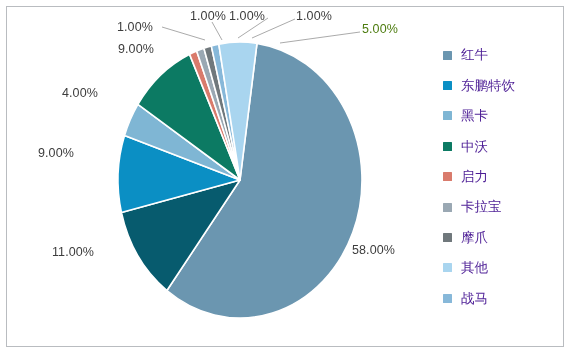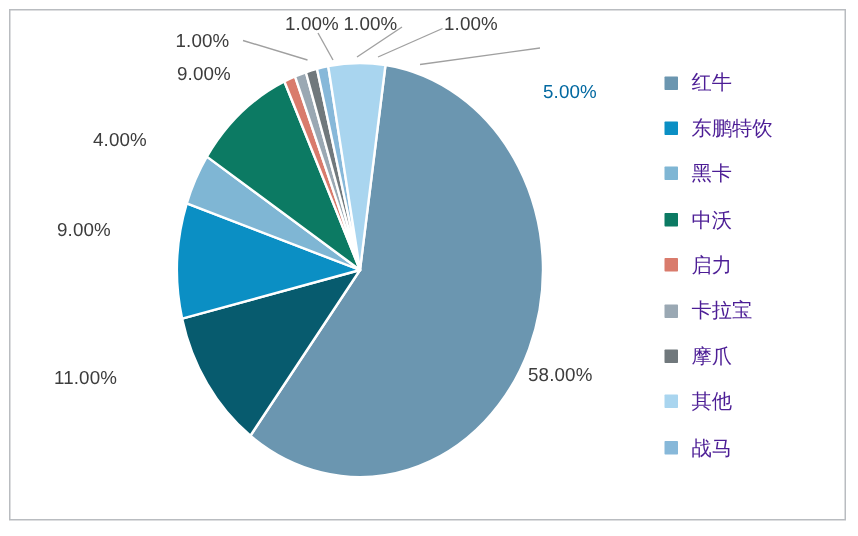--- a/index.html
+++ b/index.html
@@ -81,29 +81,29 @@
     <g id="leaders">
         <polyline points="162,27 205,40" fill="none" stroke="#a0a0a0" stroke-width="0.9"></polyline>
         <polyline points="212,22 222,40" fill="none" stroke="#a0a0a0" stroke-width="0.9"></polyline>
         <polyline points="268,18 238,38" fill="none" stroke="#a0a0a0" stroke-width="0.9"></polyline>
         <polyline points="295,19 252,38" fill="none" stroke="#a0a0a0" stroke-width="0.9"></polyline>
         <polyline points="360,32 280,43" fill="none" stroke="#a0a0a0" stroke-width="0.9"></polyline>
       </g>
   </svg>
   <div id="pct-labels">
       <div class="pct-label" style="left: 352px; top: 243px; color: rgb(61, 61, 61); text-align: center;">58.00%</div>
-      <div class="pct-label" style="left: 36px; top: 245px; color: rgb(61, 61, 61);">11.00%</div>
+      <div class="pct-label" style="left: 52px; top: 245px; color: rgb(61, 61, 61);">11.00%</div>
       <div class="pct-label" style="left: 38px; top: 146px; color: rgb(61, 61, 61);">9.00%</div>
       <div class="pct-label" style="left: 40px; top: 86px; color: rgb(61, 61, 61); margin-left: 22px;">4.00%</div>
       <div class="pct-label" style="left: 118px; top: 42px; color: rgb(61, 61, 61);">9.00%</div>
       <div class="pct-label" style="left: 117px; top: 20px; color: rgb(61, 61, 61);">1.00%</div>
       <div class="pct-label" style="left: 190px; top: 9px; color: rgb(61, 61, 61);">1.00%</div>
       <div class="pct-label" style="left: 229px; top: 9px; color: rgb(61, 61, 61);">1.00%</div>
       <div class="pct-label" style="left: 296px; top: 9px; color: rgb(61, 61, 61);">1.00%</div>
-      <div class="pct-label" style="left: 362px; top: 22px; color: #0369a1; margin-top: 32px;">5.00%</div>
+      <div class="pct-label" style="left: 362px; top: 22px; color: #4d7c0f;">5.00%</div>
     </div>
 </div>
 
 <div id="legend">
     <div class="legend-row">
       <span class="legend-swatch" style="background: rgb(107, 150, 176);"></span>
       <span class="legend-label">红牛</span>
     </div>
     <div class="legend-row">
       <span class="legend-swatch" style="background: rgb(11, 143, 196);"></span>

